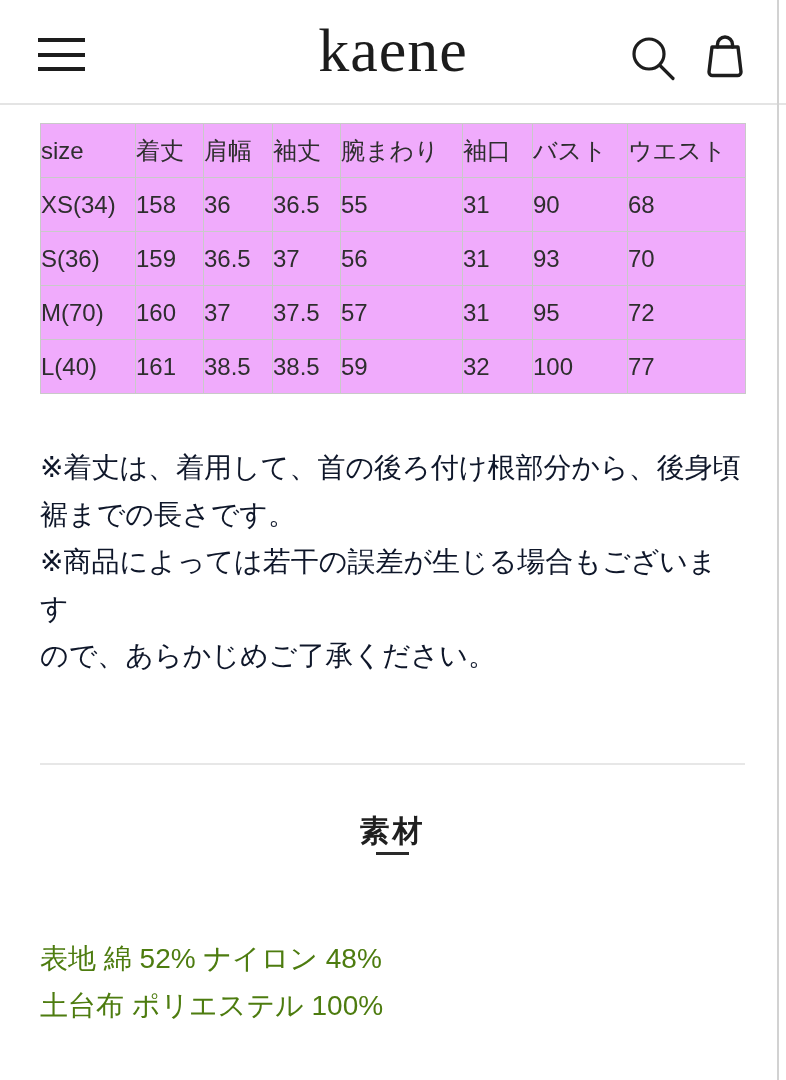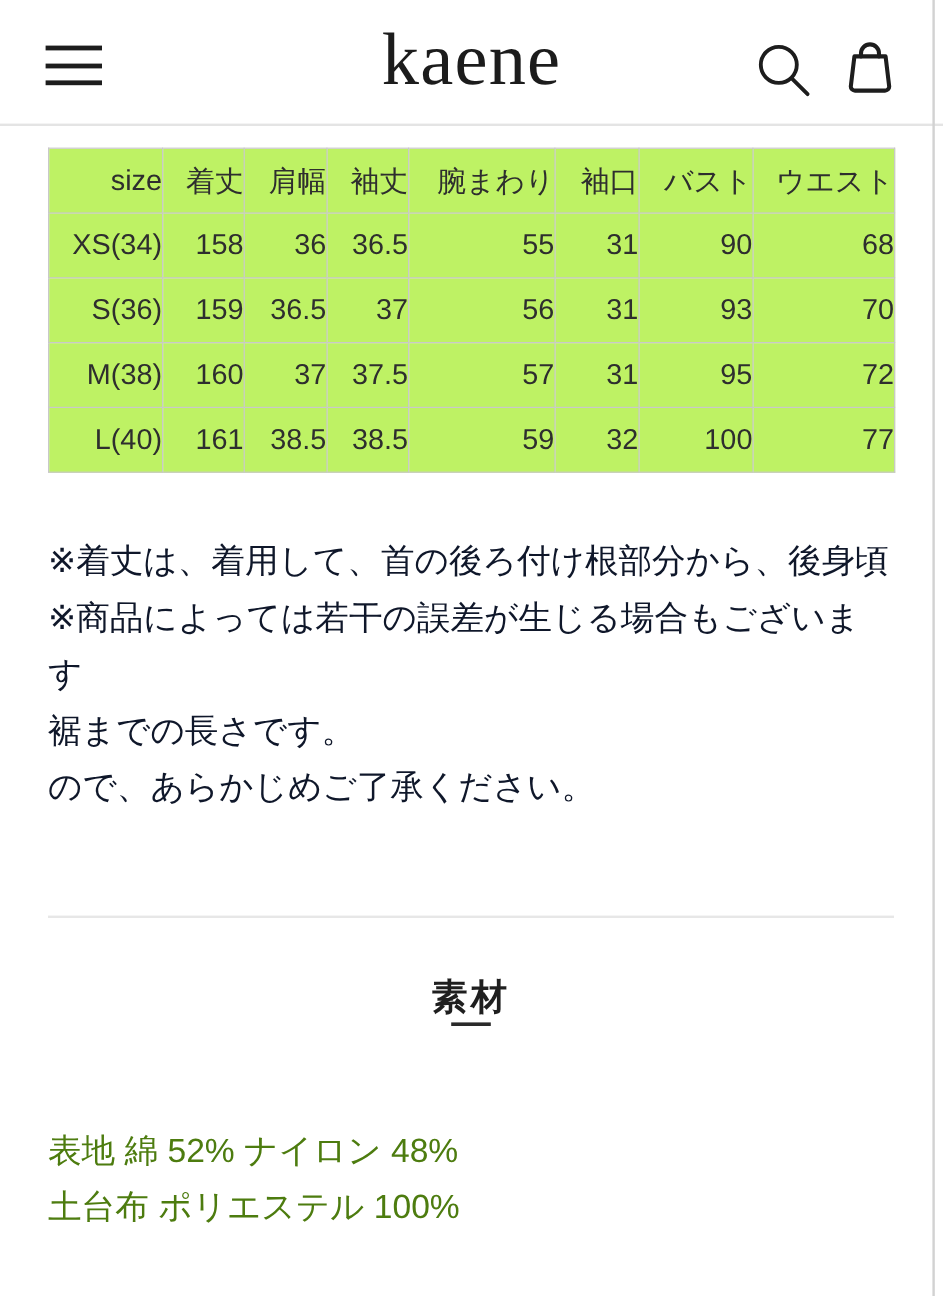--- a/index.html
+++ b/index.html
@@ -51,25 +51,24 @@
     margin-top: 18px;
     width: 705px;
     table-layout: fixed;
     border-collapse: collapse;
     font-size: 24px;
     color: #2e2e2e;
   }
   table.size-table th, table.size-table td {
     border: 1.5px solid #c9c9c9;
     height: 54px;
-    text-align: right;
+    text-align: left;
     vertical-align: middle;
     font-weight: normal;
-    background: #bef264;
-    padding-left: 14px;
+    background: #f0abfc;
   }
   col.c-size   { width: 95px; }
   col.c-kitake { width: 68px; }
   col.c-kata   { width: 69px; }
   col.c-sode   { width: 68px; }
   col.c-ude    { width: 122px; }
   col.c-kuchi  { width: 70px; }
   col.c-bust   { width: 95px; }
   col.c-waist  { width: 118px; }
 
@@ -190,21 +189,21 @@
         <td>S(36)</td>
         <td>159</td>
         <td>36.5</td>
         <td>37</td>
         <td>56</td>
         <td>31</td>
         <td>93</td>
         <td>70</td>
       </tr>
       <tr>
-        <td>M(38)</td>
+        <td>M(70)</td>
         <td>160</td>
         <td>37</td>
         <td>37.5</td>
         <td>57</td>
         <td>31</td>
         <td>95</td>
         <td>72</td>
       </tr>
       <tr>
         <td>L(40)</td>
@@ -214,22 +213,22 @@
         <td>59</td>
         <td>32</td>
         <td>100</td>
         <td>77</td>
       </tr>
     </tbody>
   </table>
 
   <div class="notes">
     <div>※着丈は、着用して、首の後ろ付け根部分から、後身頃</div>
+    <div>裾までの長さです。</div>
     <div>※商品によっては若干の誤差が生じる場合もございます</div>
-    <div>裾までの長さです。</div>
     <div>ので、あらかじめご了承ください。</div>
   </div>
 
   <hr class="section-divider">
 
   <div class="accordion-header">
     <div class="accordion-title">素材</div>
     <div class="minus-icon"></div>
   </div>
 

